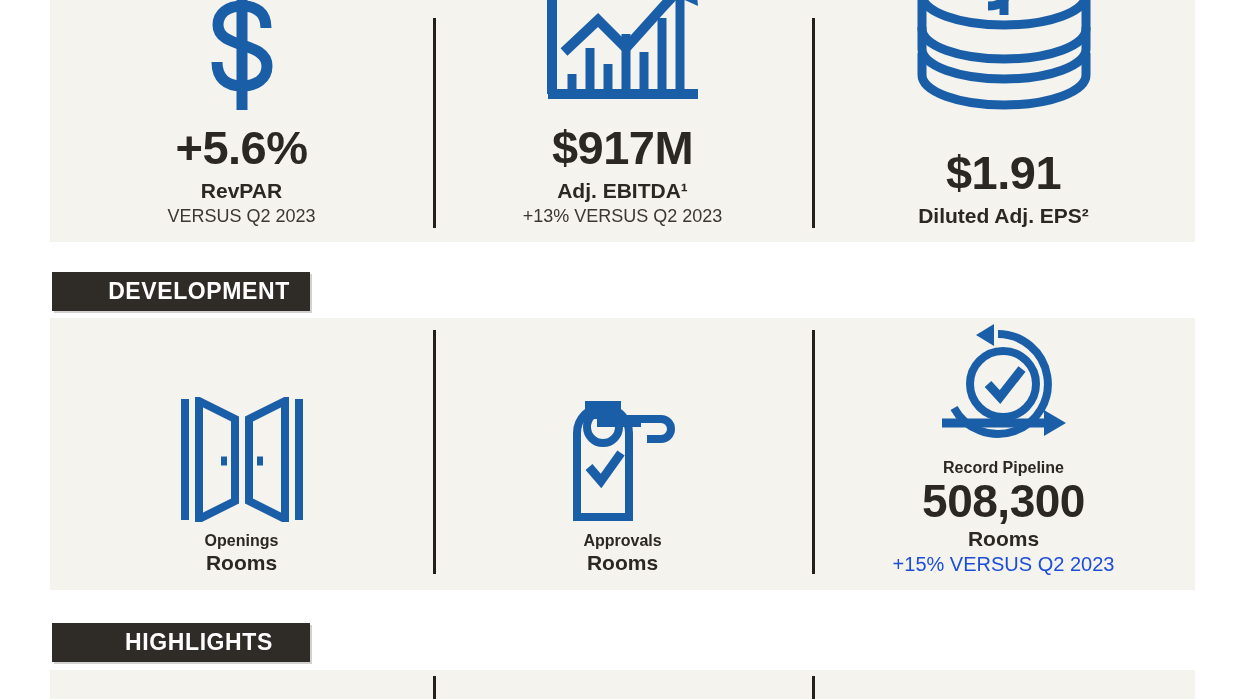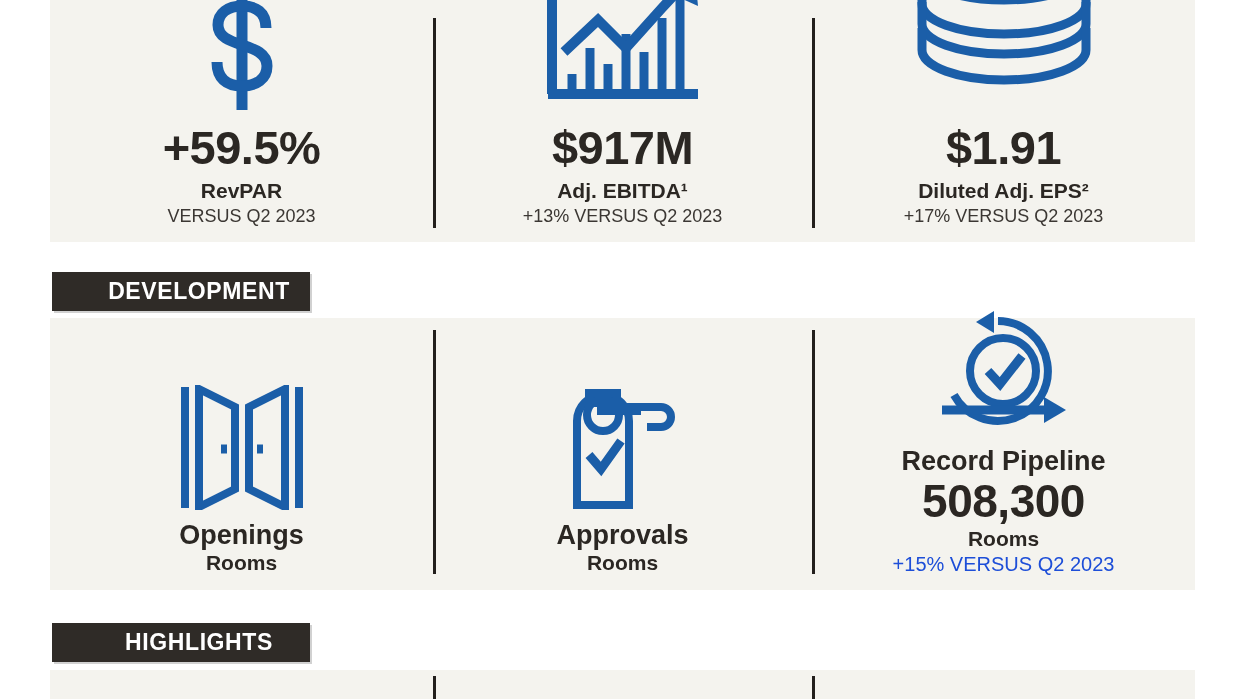--- a/index.html
+++ b/index.html
@@ -106,21 +106,21 @@
     font-weight: normal;
     color: #3b3733;
     line-height: 1.2;
     text-align: center;
     margin-top: 3px;
     white-space: nowrap;
   }
 
   
   .dev-title {
-    font-size: 27px;
+    font-size: 16px;
     font-weight: bold;
     color: #2b2723;
     text-align: center;
     line-height: 1.15;
     white-space: nowrap;
   }
   .dev-number {
     font-size: 46px;
     font-weight: bold;
     color: #2b2723;
@@ -214,21 +214,21 @@
               <line x1="22" y1="-18" x2="46" y2="14"></line>
               <line x1="98" y1="-18" x2="74" y2="14"></line>
             </g>
             <g stroke="#1b5ea8" stroke-width="11" fill="none" stroke-linecap="butt">
               <line x1="60" y1="24" x2="60" y2="136"></line>
               <path d="M84 54 C84 38 74 32 60 32 C46 32 36 39 36 51 C36 63 48 67 60 71
                        C72 75 85 79 85 92 C85 105 74 112 60 112 C44 112 35 104 35 88"></path>
             </g>
           </svg>
         </div>
-        <div class="metric-value">+59.5%</div>
+        <div class="metric-value">+5.6%</div>
         <div class="metric-label">RevPAR</div>
         <div class="metric-sub">VERSUS Q2 2023</div>
       </div>
 
       <div class="metric-cell">
         <div class="icon-wrap">
           <svg width="170" height="140" viewBox="0 0 170 140" fill="none">
             <g stroke="#1b5ea8" stroke-width="10" stroke-linecap="butt">
               <line x1="14" y1="-24" x2="14" y2="120"></line>
               <line x1="10" y1="120" x2="160" y2="120"></line>
@@ -259,21 +259,20 @@
               <path d="M18 -4 v34 a82 30 0 0 0 164 0 v-34"></path>
               <path d="M18 28 v22 a82 30 0 0 0 164 0 v-22"></path>
               <path d="M18 54 v22 a82 30 0 0 0 164 0 v-22"></path>
               <path d="M86 -26 c-12 2 -16 8 -12 13 c5 6 22 3 26 9 c3 6 -5 11 -16 11"></path>
               <line x1="100" y1="-34" x2="100" y2="16"></line>
             </g>
           </svg>
         </div>
         <div class="metric-value">$1.91</div>
         <div class="metric-label">Diluted Adj. EPS²</div>
-        <div class="metric-sub">+17% VERSUS Q2 2023</div>
       </div>
 
     </div>
   </div>
 
   <div class="section-badge" id="badge-development">DEVELOPMENT</div>
 
   <div class="panel" id="panel-development">
     <div class="metrics-row">
 

